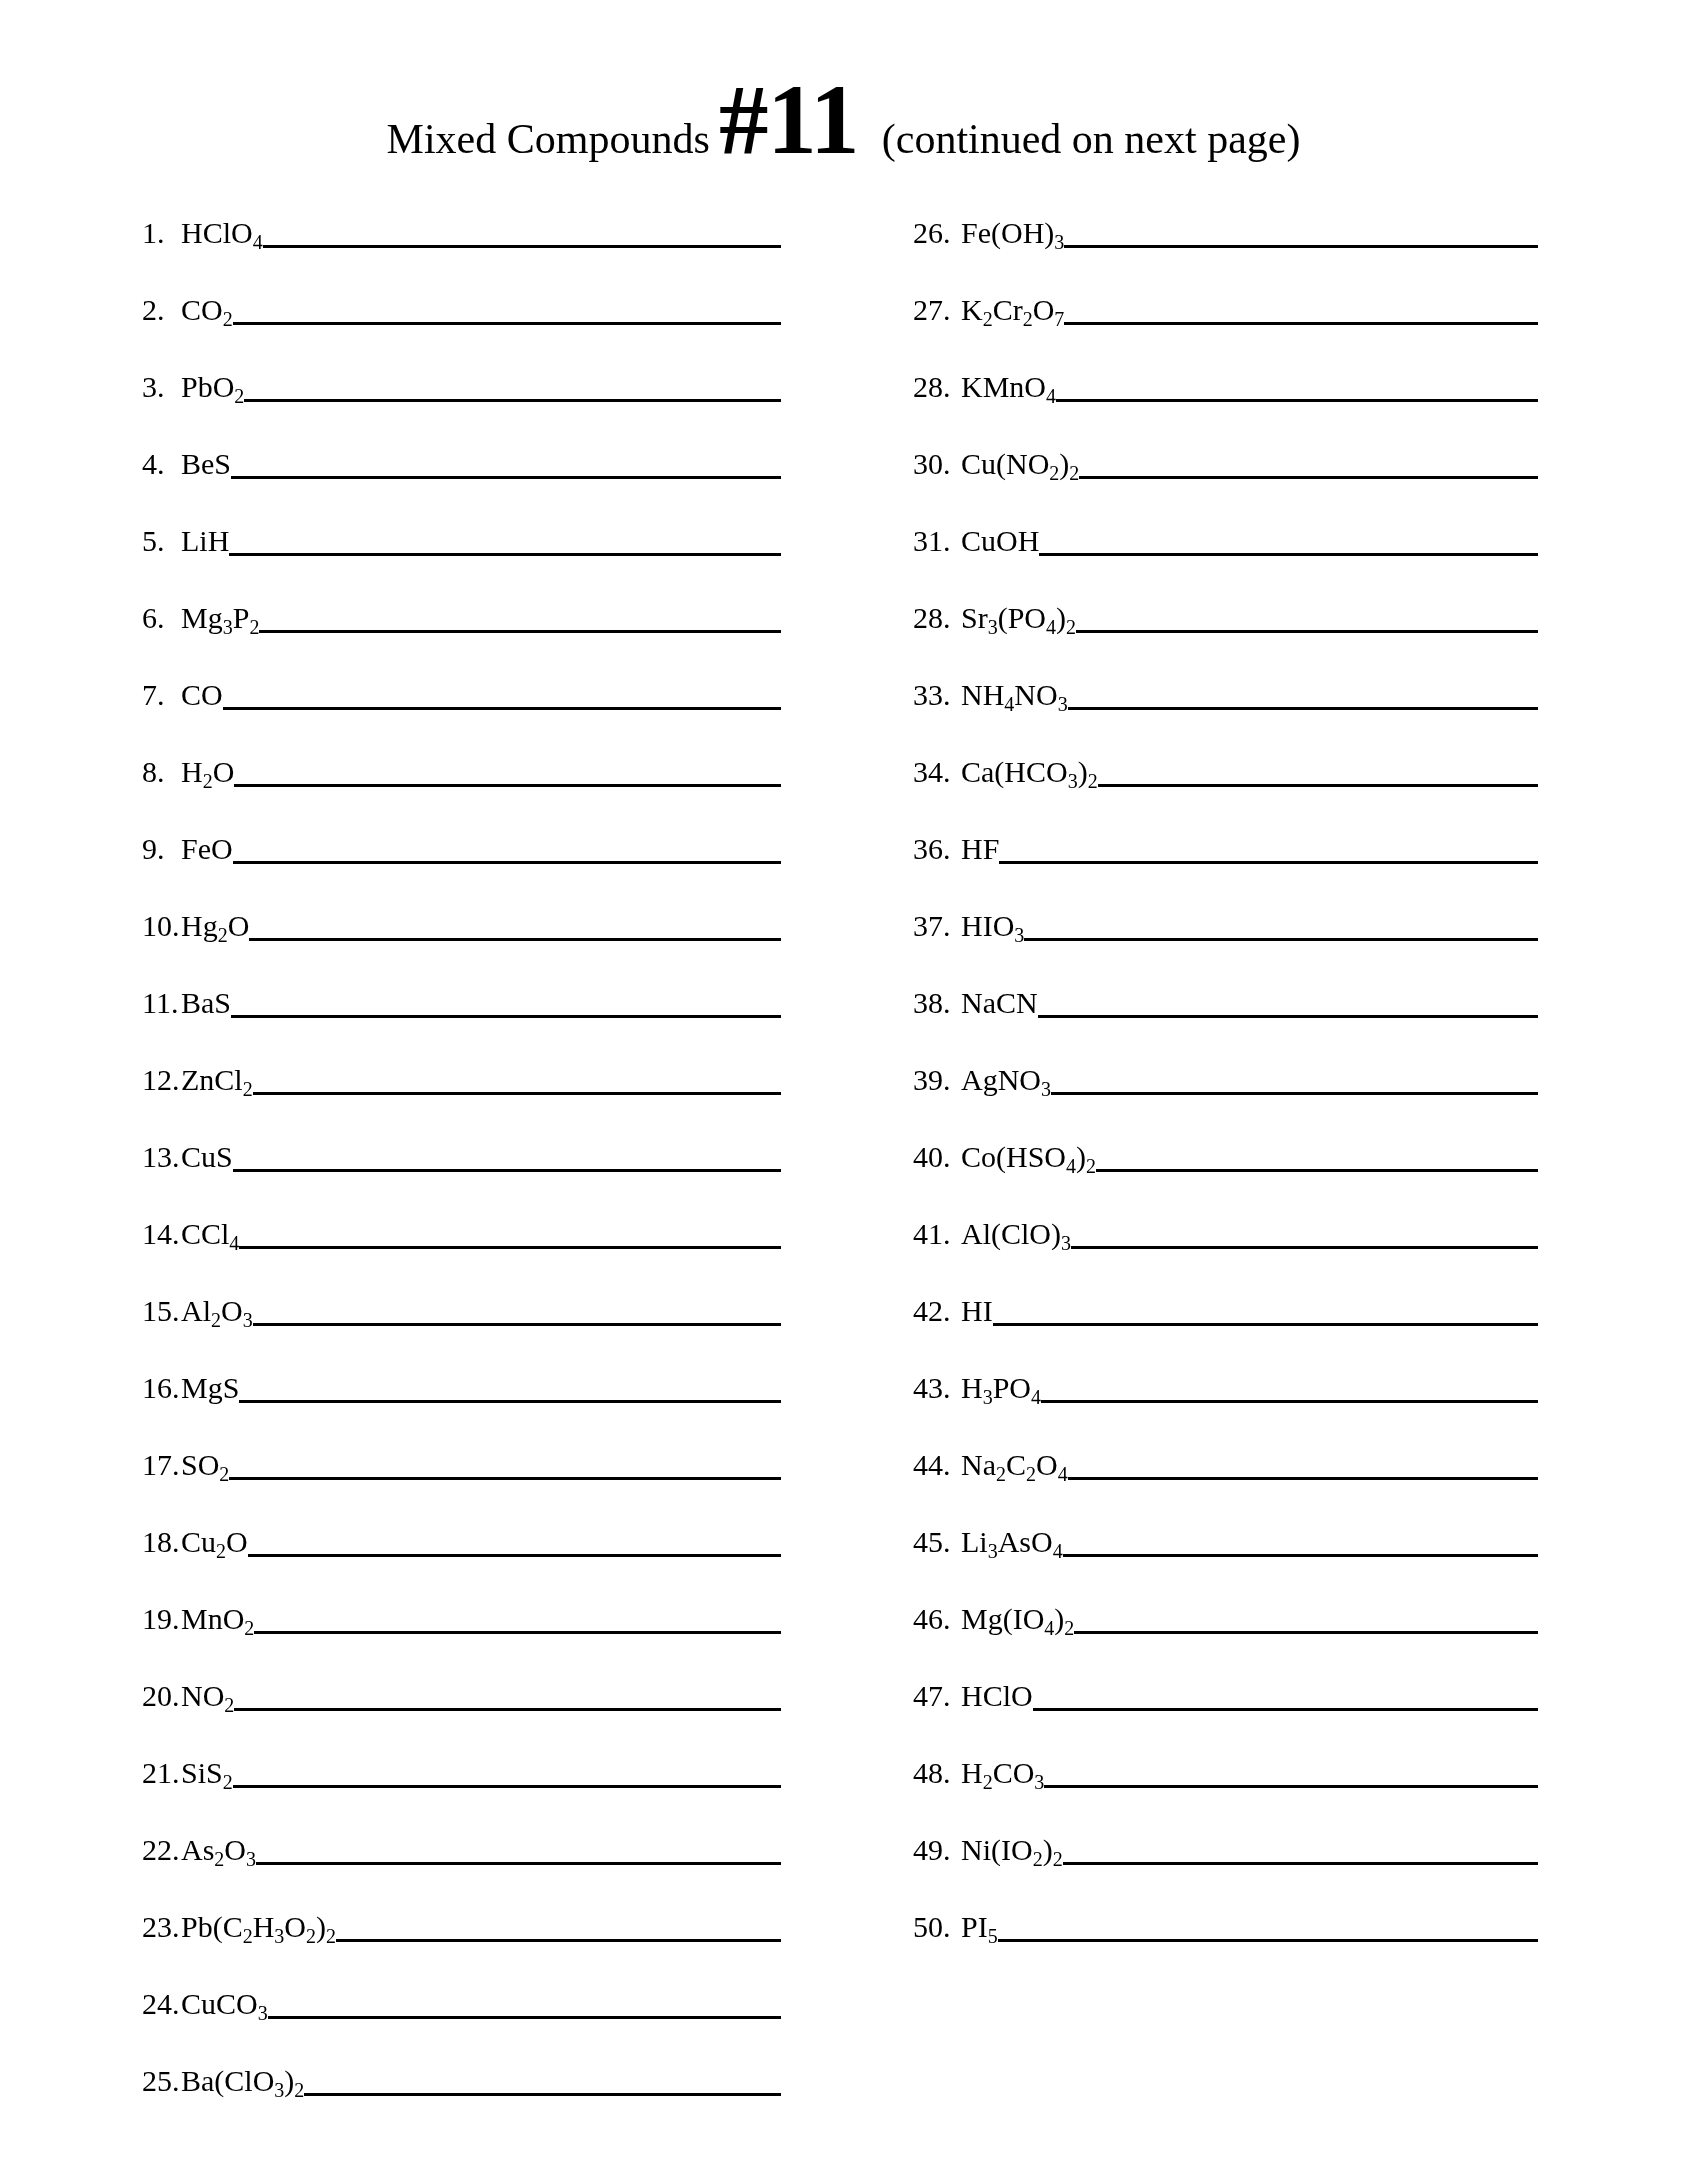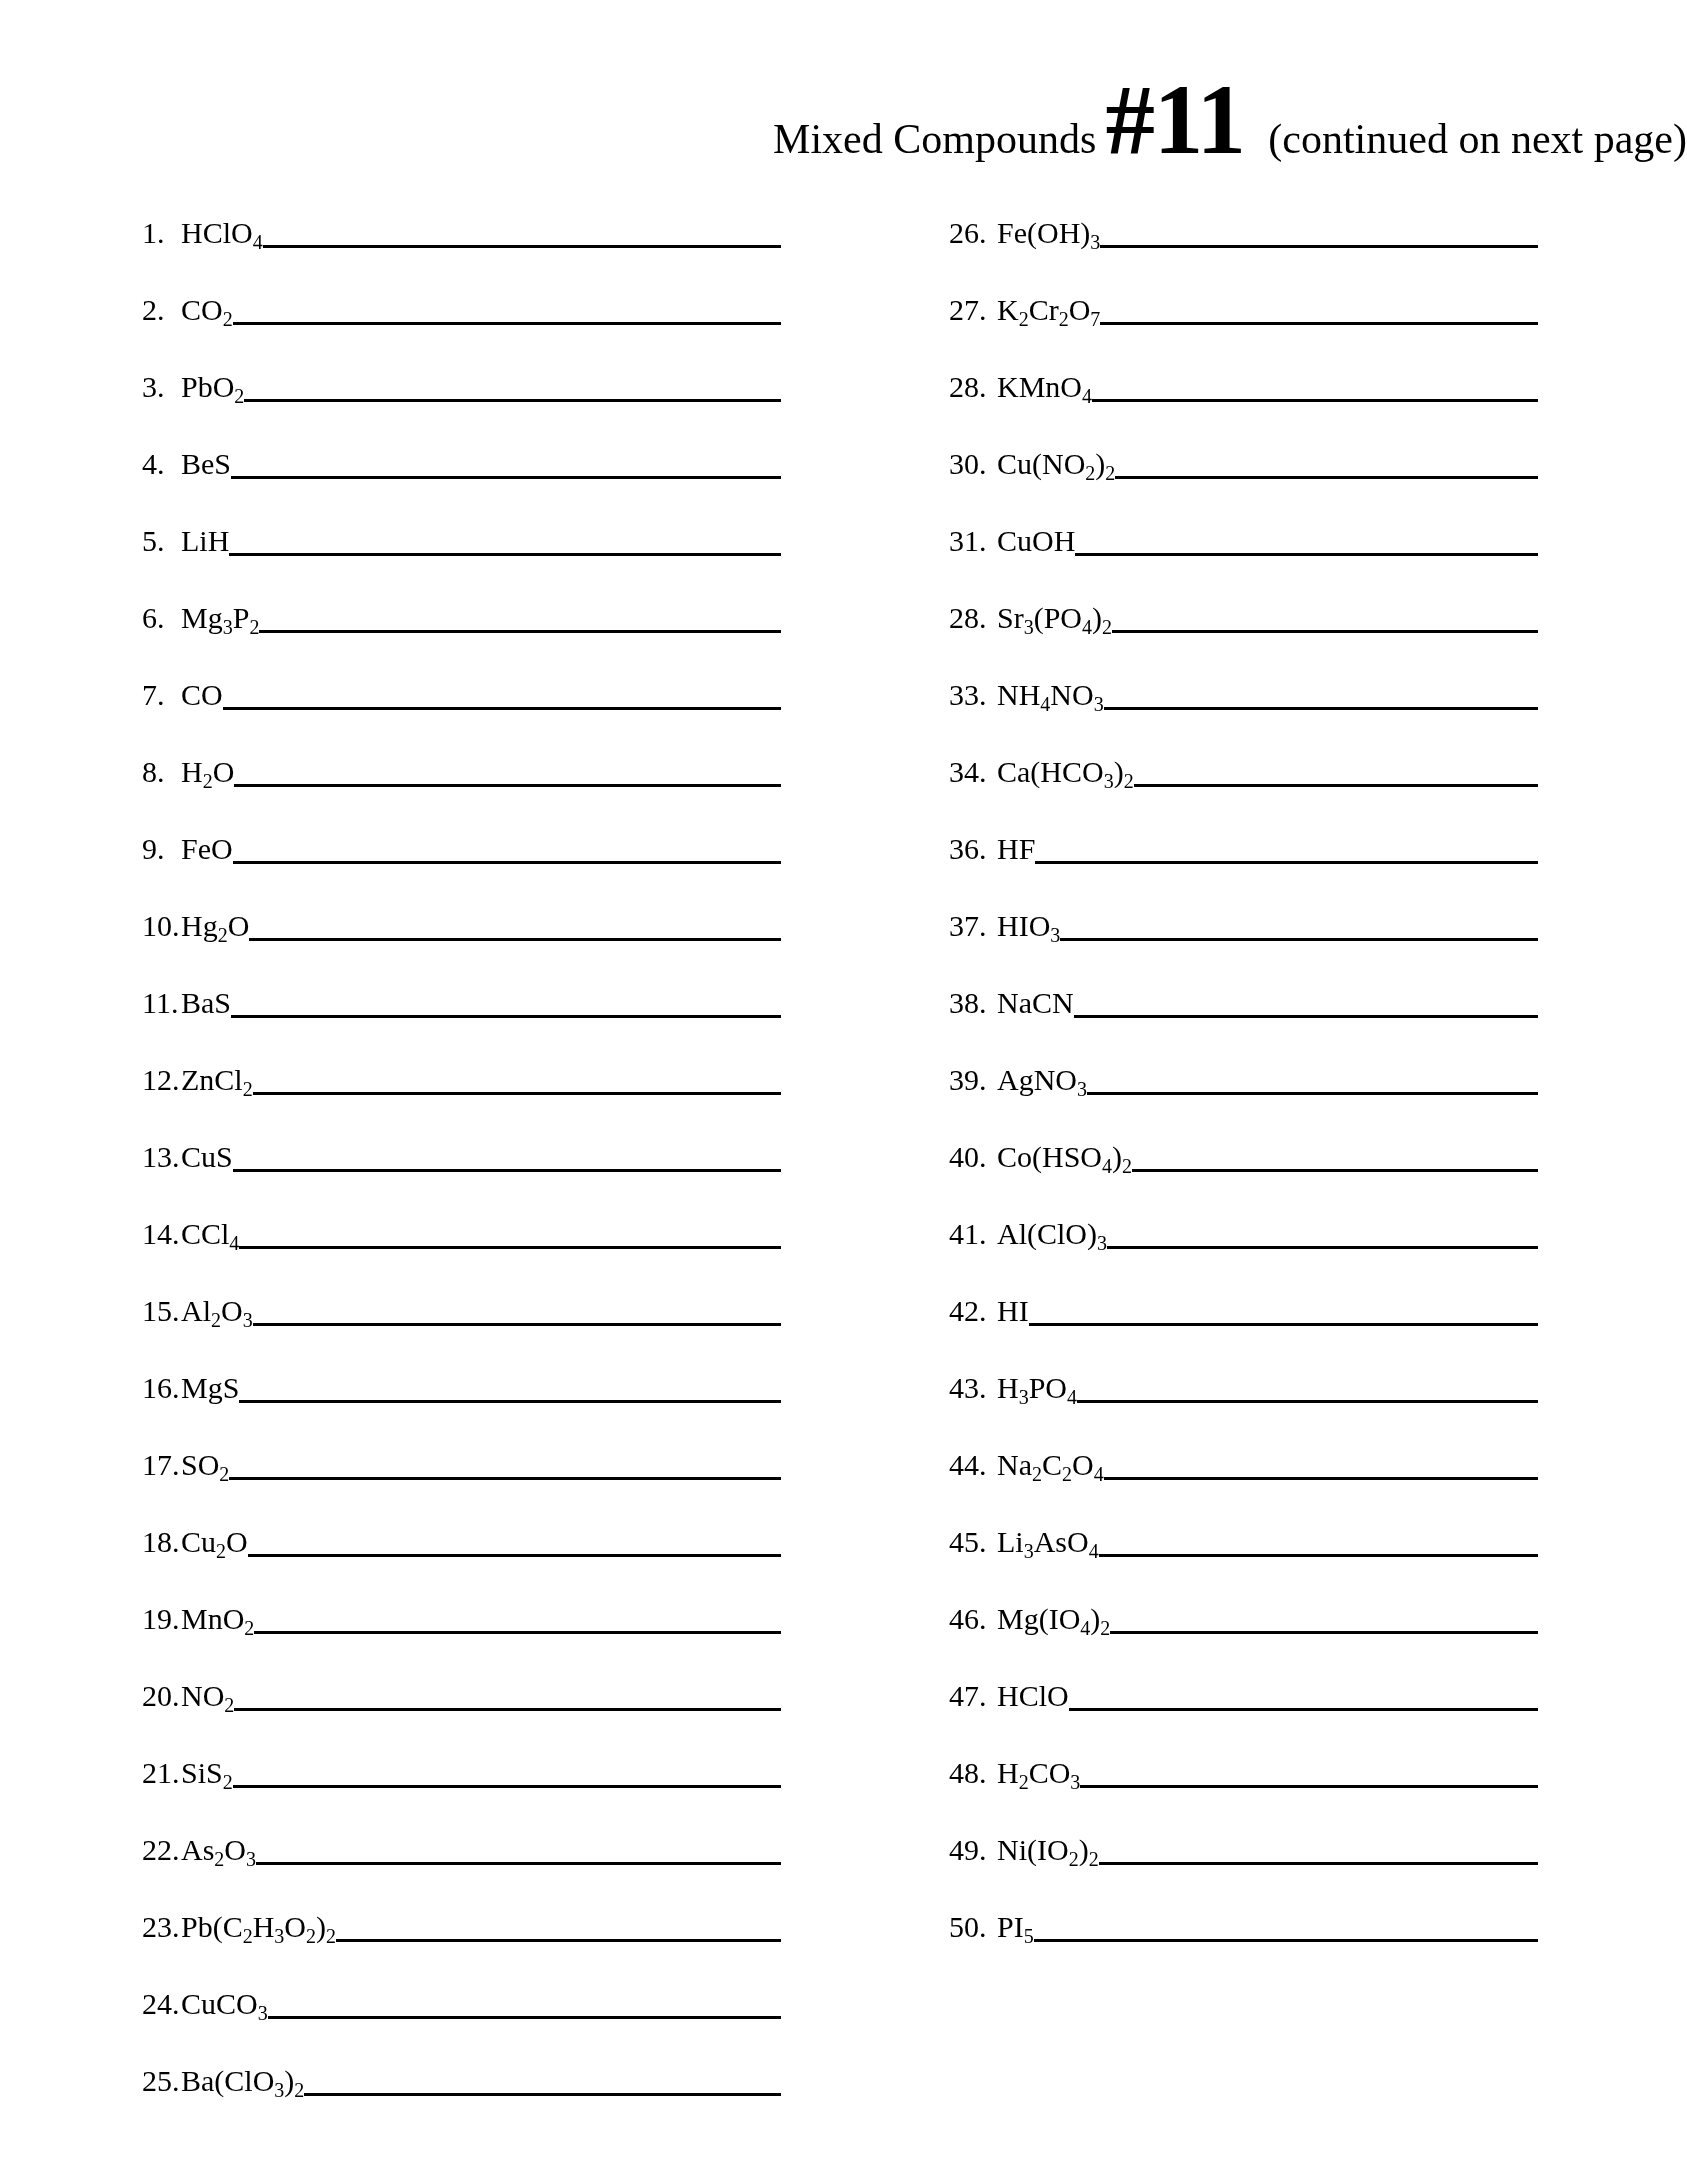--- a/index.html
+++ b/index.html
@@ -9,21 +9,21 @@
     height: 2183px;
     background: #ffffff;
     color: #000000;
     font-family: "Liberation Serif", "DejaVu Serif", serif;
     overflow: hidden;
   }
   .title {
     position: absolute;
     left: 0; right: 0;
     top: 70px;
-    text-align: right;
+    text-align: center;
     white-space: nowrap;
     line-height: 1;
   }
   .title-prefix, .title-suffix { font-size: 42px; }
   .title-number {
     font-size: 99px;
     font-weight: 700;
     letter-spacing: -1.3px;
     padding-left: 9.3px;
     padding-right: 6.6px;
@@ -38,21 +38,21 @@
   .item {
     height: 77px;
     display: flex;
     align-items: baseline;
     font-size: 30px;
     line-height: 1.15;
     white-space: nowrap;
   }
   .item-num { flex: 0 0 auto; }
   .col-left  .item-num { min-width: 39px; }
-  .col-right .item-num { min-width: 48px; margin-left: 36px; }
+  .col-right .item-num { min-width: 48px; }
   .item-formula { flex: 0 0 auto; }
   .formula-sub {
     font-size: 20px;
     line-height: 0;
     vertical-align: -6px;
   }
   .answer-blank {
     flex: 1 1 auto;
     height: 0;
     border-bottom: 3.3px solid #000000;

